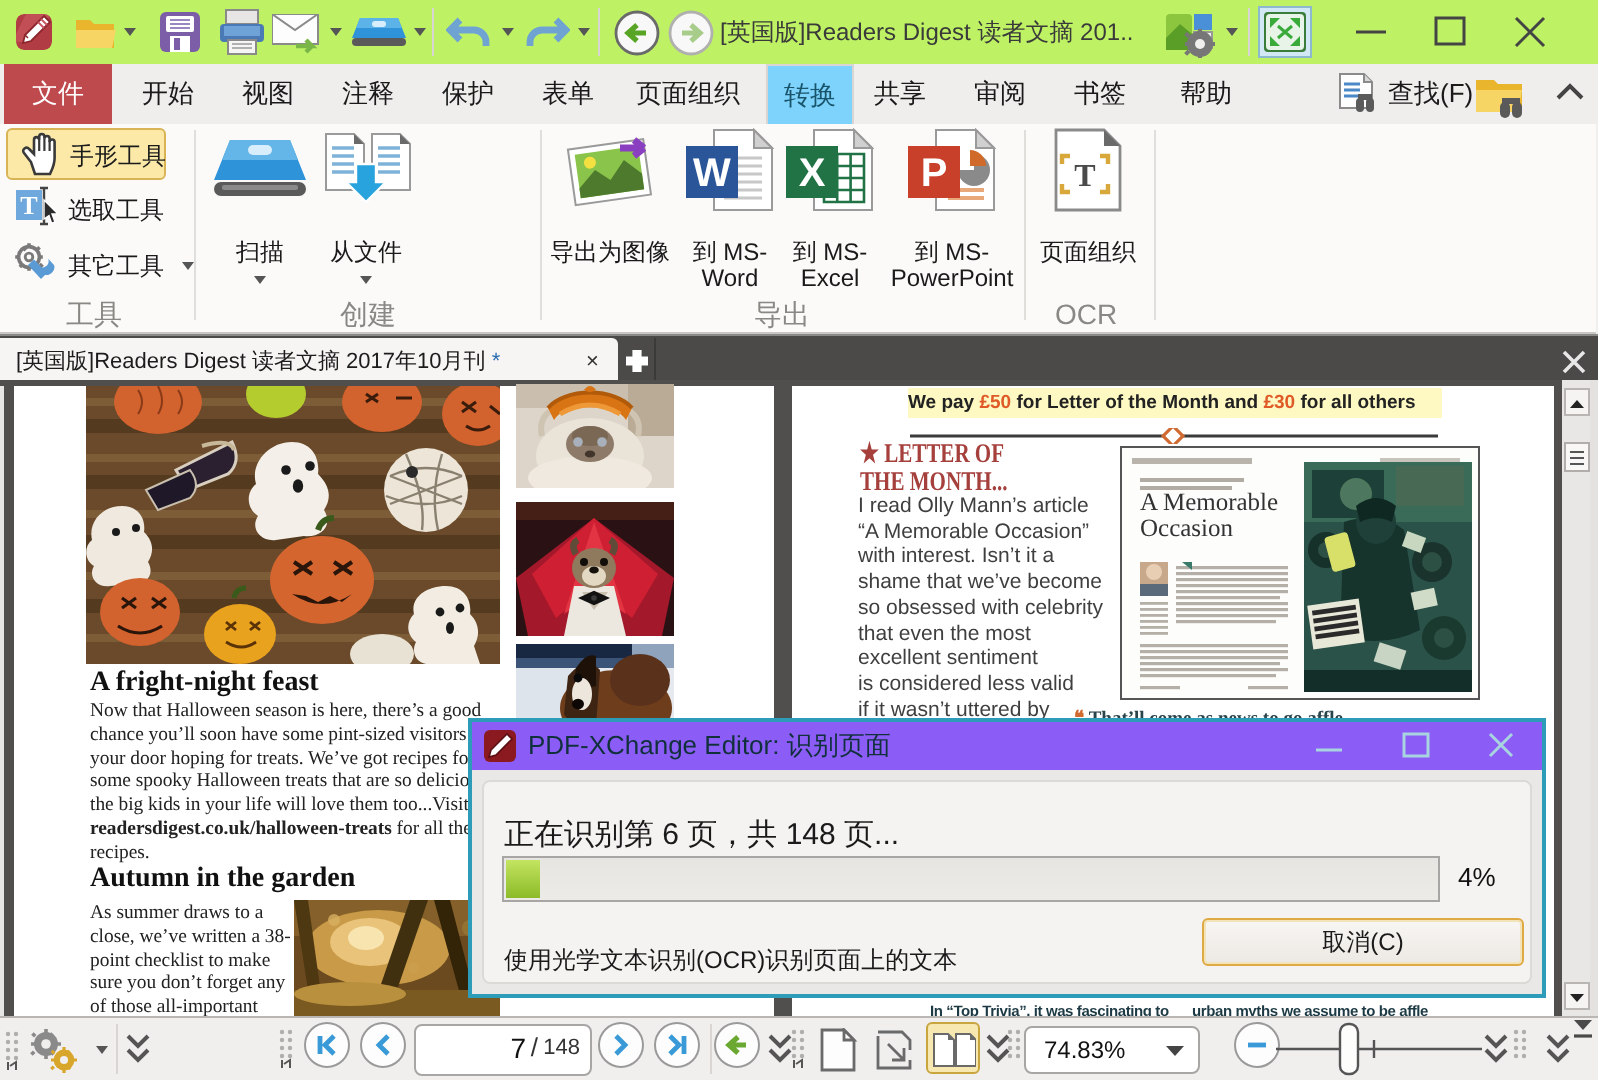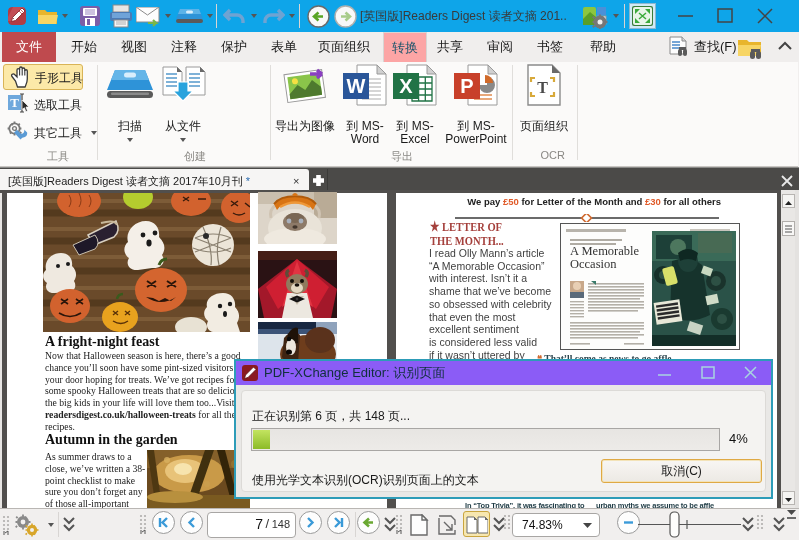--- a/index.html
+++ b/index.html
@@ -1,55 +1,55 @@
 <!DOCTYPE html>
 <html><head>
 <meta charset="utf-8">
 <style>
 *{margin:0;padding:0;box-sizing:border-box}
 html,body{width:799px;height:540px;overflow:hidden}
 body{font-family:"Liberation Sans",sans-serif;}
 #app{position:relative;width:799px;height:540px;background:#f1efee;overflow:hidden}
 .abs{position:absolute}
 
-#titlebar{position:absolute;left:0;top:0;width:799px;height:32px;background:#0ea5e9}
+#titlebar{position:absolute;left:0;top:0;width:799px;height:32px;background:#bef264}
 .tbi{position:absolute;top:6px}
 .dd{position:absolute;top:14px;width:0;height:0;border-left:3.5px solid transparent;border-right:3.5px solid transparent;border-top:4px solid #555}
 .tsep{position:absolute;top:4px;width:1px;height:24px;background:#d8d5d3}
 #title-text{position:absolute;left:360px;top:8px;font-size:12px;color:#3a3a3a;white-space:nowrap}
 .winbtn{position:absolute;top:0;width:40px;height:32px;color:#444;text-align:center}
 
 #menubar{position:absolute;left:0;top:32px;width:799px;height:30px;background:#f0eeed}
 .mtab{position:absolute;top:0;height:30px;line-height:30px;font-size:13px;color:#1a1a1a;text-align:center}
 #mtab-file{left:2px;width:54px;background:#bf4a4e;color:#fff}
-#mtab-conv{background:#fca5a5;color:#19546b;border:1px solid #d8d5d3;border-bottom:none}
+#mtab-conv{background:#7dd3fc;color:#19546b;border:1px solid #d8d5d3;border-bottom:none}
 
 #ribbon{position:absolute;left:0;top:62px;width:798px;height:105px;background:#fbfaf9;border-bottom:1px solid #c9c6c3}
 .rsep{position:absolute;top:3px;width:1px;height:95px;background:#e0dedb}
-.glabel{position:absolute;top:87px;font-size:11px;color:#8a8884;text-align:right}
+.glabel{position:absolute;top:87px;font-size:14px;color:#8a8884;text-align:center}
 .rbig{position:absolute;top:2px;text-align:center;font-size:12px;color:#1a1a1a}
 .rbig .lbl{margin-top:11px;line-height:13px}
 .smtool{position:absolute;left:3px;height:26px;font-size:12px;color:#1a1a1a;line-height:26px;white-space:nowrap}
 #handtool{background:#fce9a8;border:1px solid #d9b457;border-radius:3px;width:80px}
 .ddr{display:inline-block;width:0;height:0;border-left:3.5px solid transparent;border-right:3.5px solid transparent;border-top:4px solid #555;vertical-align:2px}
 
 #tabbar{position:absolute;left:0;top:167px;width:799px;height:26px;background:#4b4a48;border-top:1px solid #8a8a88}
 #doctab{position:absolute;left:0;top:1px;width:309px;height:25px;background:#f6f5f4;border-radius:0 3px 0 0;font-size:11px;color:#1c1c1c;line-height:24px;padding-left:8px;white-space:nowrap}
 #plusbtn{position:absolute;left:309px;top:1px;width:19px;height:23px;border-right:1px solid #3a3a38;color:#fff;text-align:center}
 
 #docarea{position:absolute;left:0;top:190px;width:799px;height:318px;background:#514f4d;overflow:hidden}
 #pageL{position:absolute;left:7px;top:3px;width:380px;height:315px;background:#fff}
 #pageR{position:absolute;left:396px;top:3px;width:381px;height:315px;background:#fff}
 #vscroll{position:absolute;left:781px;top:0px;width:14px;height:318px;background:#e9e7e5}
 #dock-right{position:absolute;left:795px;top:0px;width:4px;height:318px;background:#e4e2e0}
 
 .lphead{position:absolute;font-family:"Liberation Serif",serif;font-weight:bold;font-size:14px;color:#111}
 .lpbody{position:absolute;font-family:"Liberation Serif",serif;font-size:9.7px;line-height:11.8px;color:#222}
 
-#payband{position:absolute;left:454px;top:4px;width:267px;height:15px;background:#ffffff;font-size:9.5px;font-weight:bold;color:#222;text-align:right;line-height:15px}
+#payband{position:absolute;left:454px;top:4px;width:267px;height:15px;background:#fef9c3;font-size:9.5px;font-weight:bold;color:#222;text-align:left;line-height:15px}
 #letterhead{position:absolute;left:430px;top:30px;width:170px;font-family:"Liberation Serif",serif;font-weight:bold;font-size:13.5px;line-height:13.5px;color:#a5403c;transform:scaleX(0.78);transform-origin:0 0}
 #lettertext{position:absolute;left:429px;top:57px;width:130px;font-size:10.5px;line-height:12.7px;color:#3f3f3f;white-space:nowrap}
 
 #dialog{position:absolute;left:234px;top:359px;width:539px;height:140px;background:#e9e8e6;border:2px solid #2d9cb8}
 #dlg-title{position:absolute;left:0;top:0;width:535px;height:24px;background:#8b5cf6;color:#10303c;font-size:13px;line-height:24px}
 #dlg-inner{position:absolute;left:5px;top:29px;width:525px;height:102px;background:#f4f3f1;border:1px solid #dcdad7;border-radius:4px}
 #dlg-prog{position:absolute;left:15px;top:67px;width:469px;height:23px;background:linear-gradient(#e7e5e2,#edebe8);border:1px solid #a8a6a4}
 #dlg-chunk{position:absolute;left:1px;top:1px;width:17px;height:19px;background:linear-gradient(#c3e460,#8cbb28)}
 #dlg-btn{position:absolute;left:365px;top:98px;width:161px;height:24px;background:linear-gradient(#f8f6f3,#ece9e4);border:1px solid #dfa944;border-radius:3px;box-shadow:0 0 0 1px #f3e3b8 inset;font-size:12px;color:#1a1a1a;text-align:center;line-height:23px}
 
@@ -544,21 +544,21 @@
           <path d="M11.5 2 L14 4.5 L6 12.5 L2.5 13.5 L3.5 10 Z" fill="#fff" stroke="#5c1014" stroke-width=".8"></path>
         </svg>
       <span style="position:absolute;left:28px">PDF-XChange Editor: 识别页面</span>
       <svg style="position:absolute;left:414px;top:0" width="121" height="24">
           <path d="M8 14 h13" stroke="#a8d4e0" stroke-width="1.5"></path>
           <rect x="52" y="6" width="12" height="11" fill="none" stroke="#a8d4e0" stroke-width="1.5"></rect>
           <path d="M95 6 l11 11 m0 -11 l-11 11" stroke="#a8d4e0" stroke-width="1.5"></path>
         </svg>
     </div>
     <div id="dlg-inner"></div>
-    <div class="abs" style="left:16px;top:47px;font-size:12px;color:#1a1a1a">正在识别第 6 页，共 148 页...</div>
+    <div class="abs" style="left:16px;top:47px;font-size:15px;color:#1a1a1a">正在识别第 6 页，共 148 页...</div>
     <div id="dlg-prog">
         <div id="dlg-chunk"></div>
       </div>
     <div class="abs" style="left:493px;top:70px;font-size:13px;color:#111">4%</div>
     <div class="abs" style="left:16px;top:111px;font-size:12px;color:#1a1a1a">使用光学文本识别(OCR)识别页面上的文本</div>
     <div id="dlg-btn">取消(C)</div>
   </div>
   <div id="statusbar">
     <svg class="abs" style="left:2px;top:4px" width="8" height="24">
         <g fill="#b0aeac">

